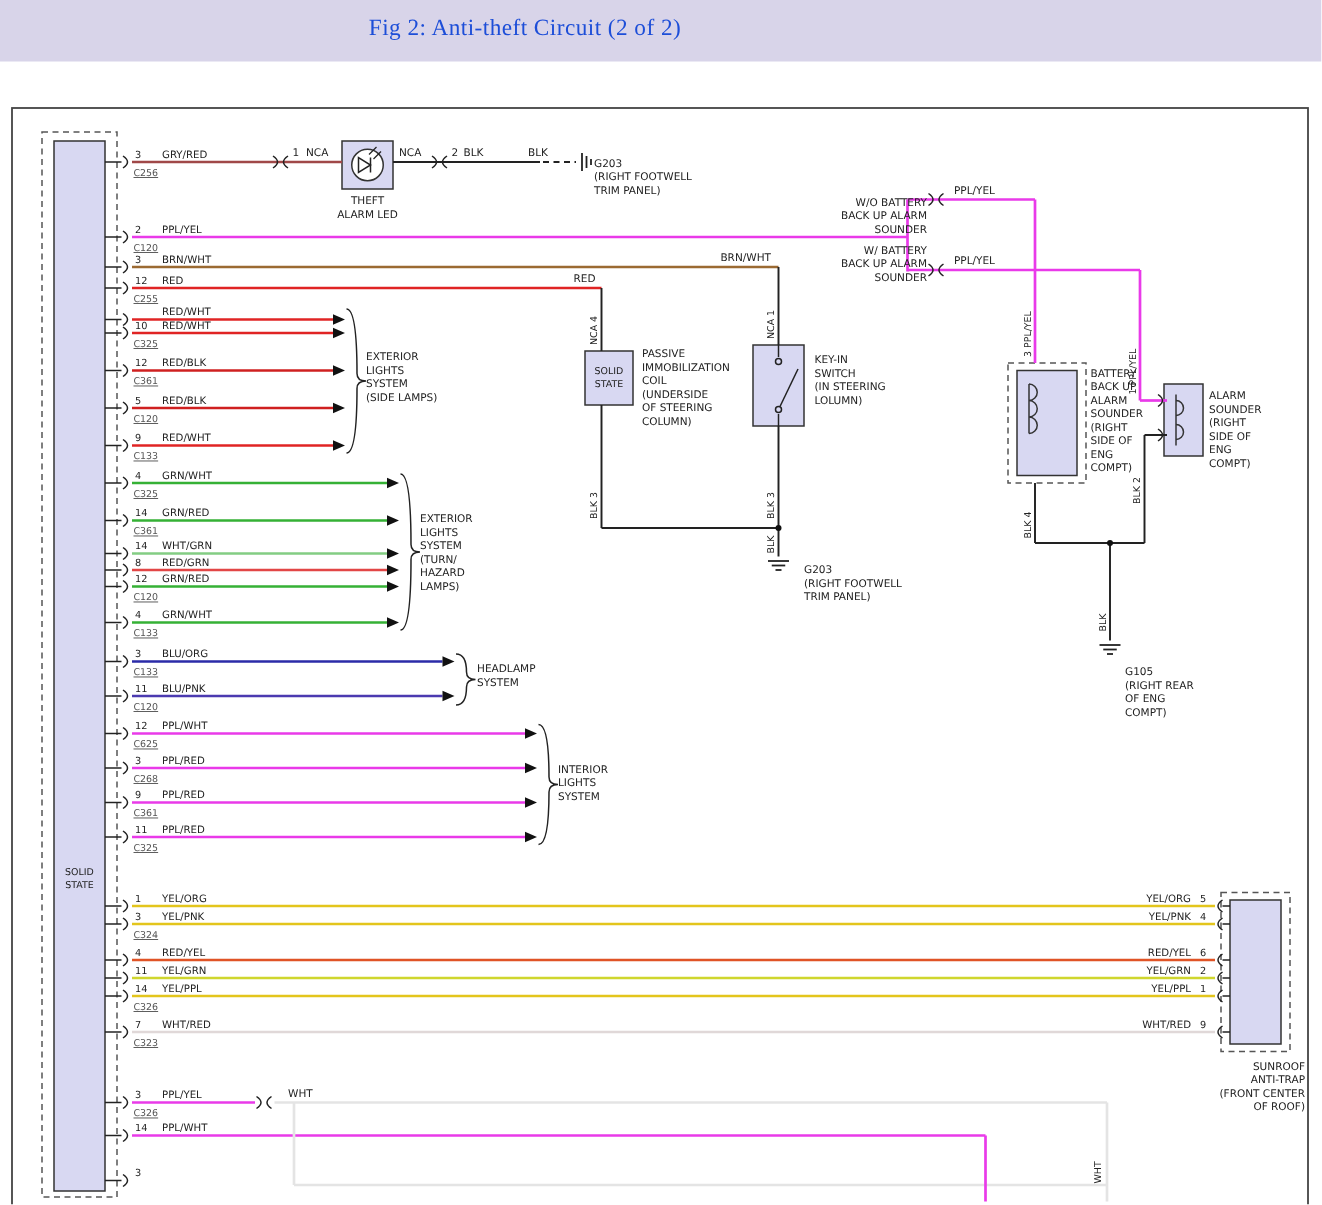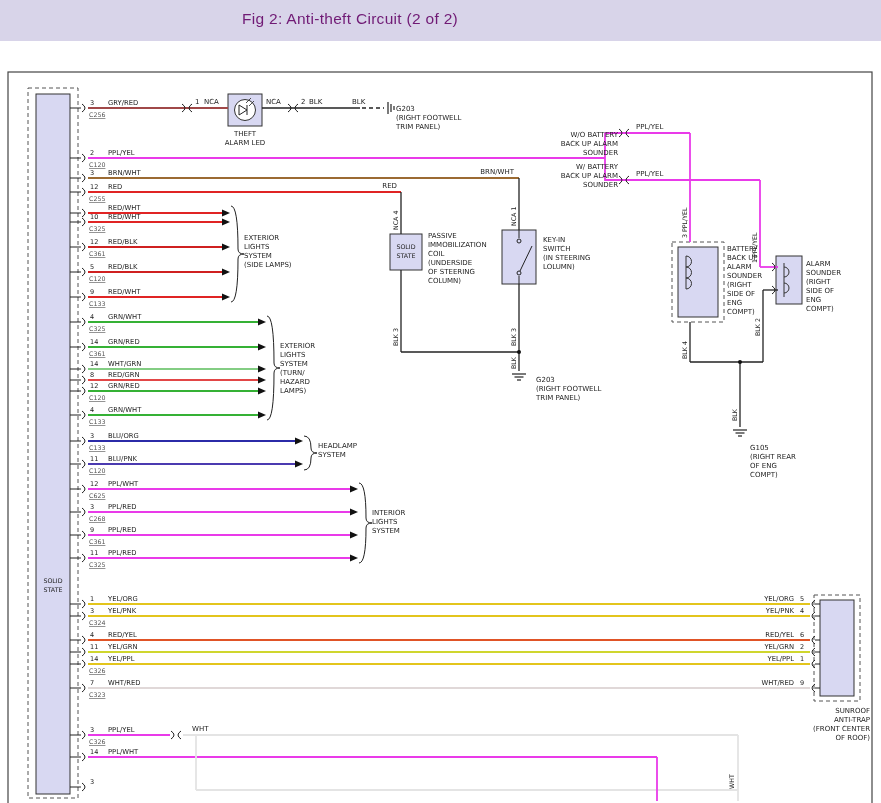--- a/index.html
+++ b/index.html
@@ -1,20 +1,20 @@
 <!DOCTYPE html>
 <html><head>
 <meta charset="utf-8">
 <style>
   html,body{margin:0;padding:0;}
   body{width:881px;height:803px;position:relative;background:#ffffff;
        font-family:"Liberation Sans",sans-serif;overflow:hidden;}
   .titlebar{position:absolute;top:0;left:0;width:881px;height:41px;}
   .title{position:absolute;top:10px;left:0;width:700px;text-align:center;
-         font-size:15.5px;color:#701a75;letter-spacing:.3px;}
+         font-size:15.5px;color:#1d4ed8;letter-spacing:.3px;font-family:Liberation Serif, serif;}
   svg{position:absolute;top:0;left:0;}
   svg text{font-family:"DejaVu Sans",sans-serif;}
 </style>
 </head>
 <body>
 
 <div class="titlebar" style="background: rgb(216, 212, 233);">
   <div class="title">Fig 2: Anti-theft Circuit (2 of 2)</div>
 </div>
 

